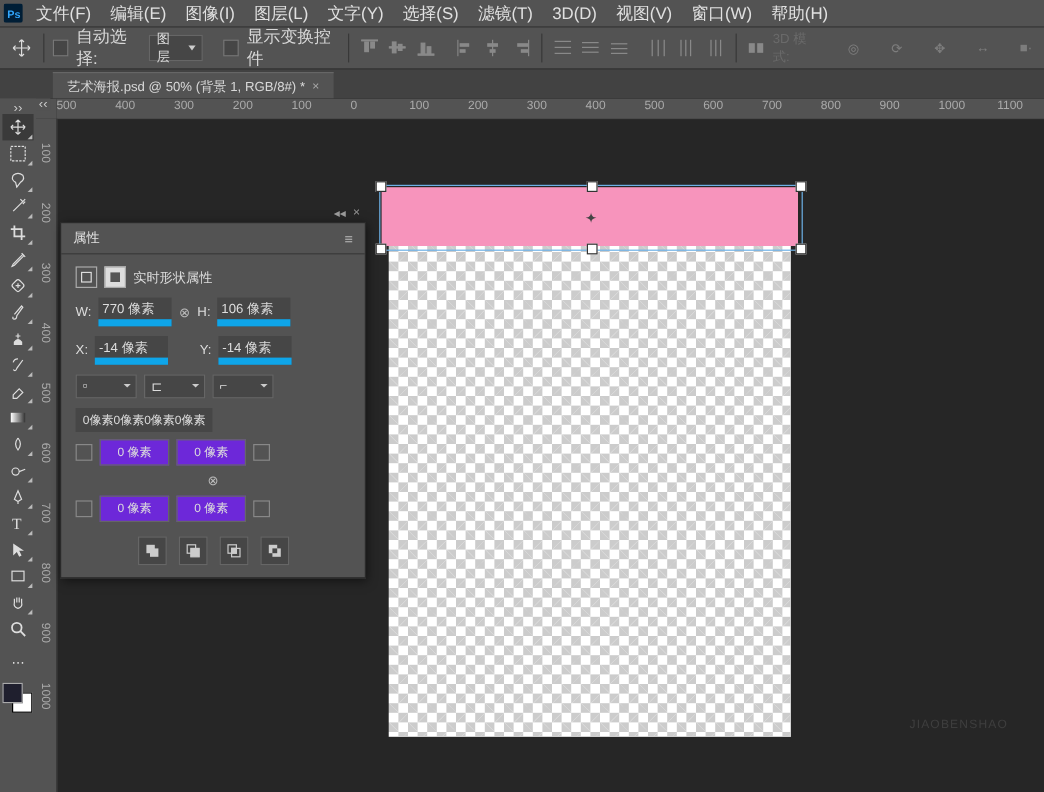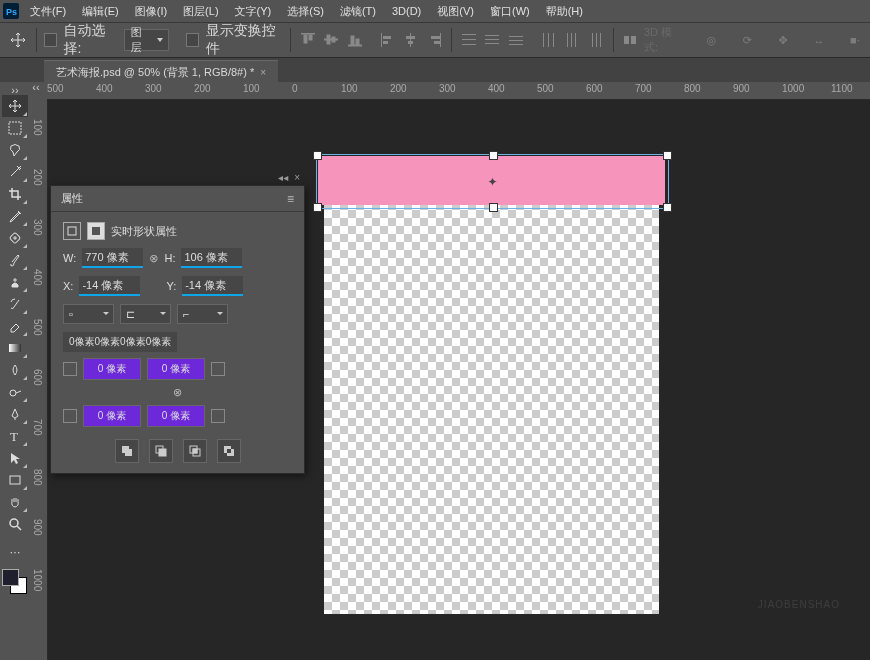--- a/index.html
+++ b/index.html
@@ -1,19 +1,19 @@
 <!DOCTYPE html>
 <html><head>
 <meta charset="utf-8">
 <style>
 html,body{margin:0;padding:0;width:870px;height:660px;overflow:hidden;font-family:"Microsoft YaHei",Arial,sans-serif;font-size:11px;color:#ccc;background:#323232}
 .menubar{height:22px;background:#535353;display:flex;align-items:center;padding-left:0}
 .ps-logo{width:22px;height:22px;display:flex;align-items:center;justify-content:center}
 .ps-logo svg{width:16px;height:16px}
-.menu-item{padding:0 8px;color:#e0e0e0;font-size:11px;line-height:22px;cursor:default}
+.menu-item{padding:0 8px;color:#e0e0e0;font-size:14px;line-height:22px;cursor:default}
 .options-bar{height:34px;background:#535353;border-top:1px solid #383838;border-bottom:1px solid #2a2a2a;display:flex;align-items:center;padding:0 6px;gap:4px}
 .tool-btn{width:26px;height:26px;display:flex;align-items:center;justify-content:center;color:#ddd}
 .opt-sep{width:1px;height:24px;background:#383838;margin:0 3px}
 .opt-check{width:12px;height:12px;border:1px solid #777;background:#464646}
 .opt-label{color:#d8d8d8;font-size:14px;margin:13px 3px}
 .opt-select{background:#464646;border:1px solid #666;height:20px;display:flex;align-items:center;padding:0 18px 0 6px;position:relative;color:#ddd;font-size:11px}
 .opt-select::after{content:"";position:absolute;right:5px;top:8px;border-left:3px solid transparent;border-right:3px solid transparent;border-top:4px solid #ccc}
 .align-btn{width:22px;height:22px;display:flex;align-items:center;justify-content:center;opacity:.45}
 .right-icons{display:flex;gap:18px;margin-left:auto;align-items:center}
 .right-icons .align-btn{opacity:.35}
@@ -43,21 +43,21 @@
 .handle{position:absolute;width:7px;height:7px;background:#fff;border:1px solid #333}
 .center-marker{position:absolute;width:12px;height:12px;display:flex;align-items:center;justify-content:center;color:#444;font-size:12px}
 .props-panel{position:absolute;left:50px;top:185px;width:253px;background:#535353;border:1px solid #2a2a2a;box-shadow:2px 2px 8px rgba(0,0,0,.5);z-index:10}
 .panel-header-icons{position:absolute;top:-14px;right:4px;display:flex;gap:6px;color:#999;font-size:10px}
 .panel-tab{padding:5px 10px;font-size:11px;color:#e0e0e0;border-bottom:1px solid #3a3a3a;display:flex;justify-content:space-between;align-items:center}
 .panel-menu{color:#bbb;font-size:12px}
 .panel-body{padding:10px 12px}
 .prop-row{display:flex;align-items:center;gap:6px;margin-bottom:8px;font-size:11px;color:#ddd}
 .prop-icon-box{width:16px;height:16px;border:1px solid #aaa;display:flex;align-items:center;justify-content:center}
 .prop-label{color:#ddd}
-.prop-input{background:#464646;border:none;border-bottom:2px solid #0ea5e9;color:#ddd;font-size:11px;height:18px;width:55px;padding:0 3px}
+.prop-input{background:#464646;border:none;border-bottom:6px solid #0ea5e9;color:#ddd;font-size:11px;height:18px;width:55px;padding:0 3px}
 .link-icon{color:#bbb;font-size:11px}
 .swatch-sm{width:30px;height:16px;border:1px solid #333}
 .dd{background:#464646;border:1px solid #666;height:18px;display:flex;align-items:center;padding:0 14px 0 5px;position:relative;color:#ddd;font-size:11px}
 .dd::after{content:"";position:absolute;right:4px;top:7px;border-left:3px solid transparent;border-right:3px solid transparent;border-top:3px solid #ccc}
 .radius-header{background:#464646;padding:3px 6px;font-size:10px;color:#ddd;margin-bottom:6px;display:inline-block}
 .radius-row{display:flex;align-items:center;gap:6px;margin-bottom:6px}
 .radius-in{background:#6d28d9;border:1px solid #666;color:#ddd;font-size:10px;height:18px;width:52px;text-align:center}
 .sq{width:12px;height:12px;border:1px solid #888}
 .pathfinder-row{display:flex;gap:10px;justify-content:center;margin-top:12px}
 .pf-btn{width:22px;height:22px;background:#464646;border:1px solid #666;display:flex;align-items:center;justify-content:center}

